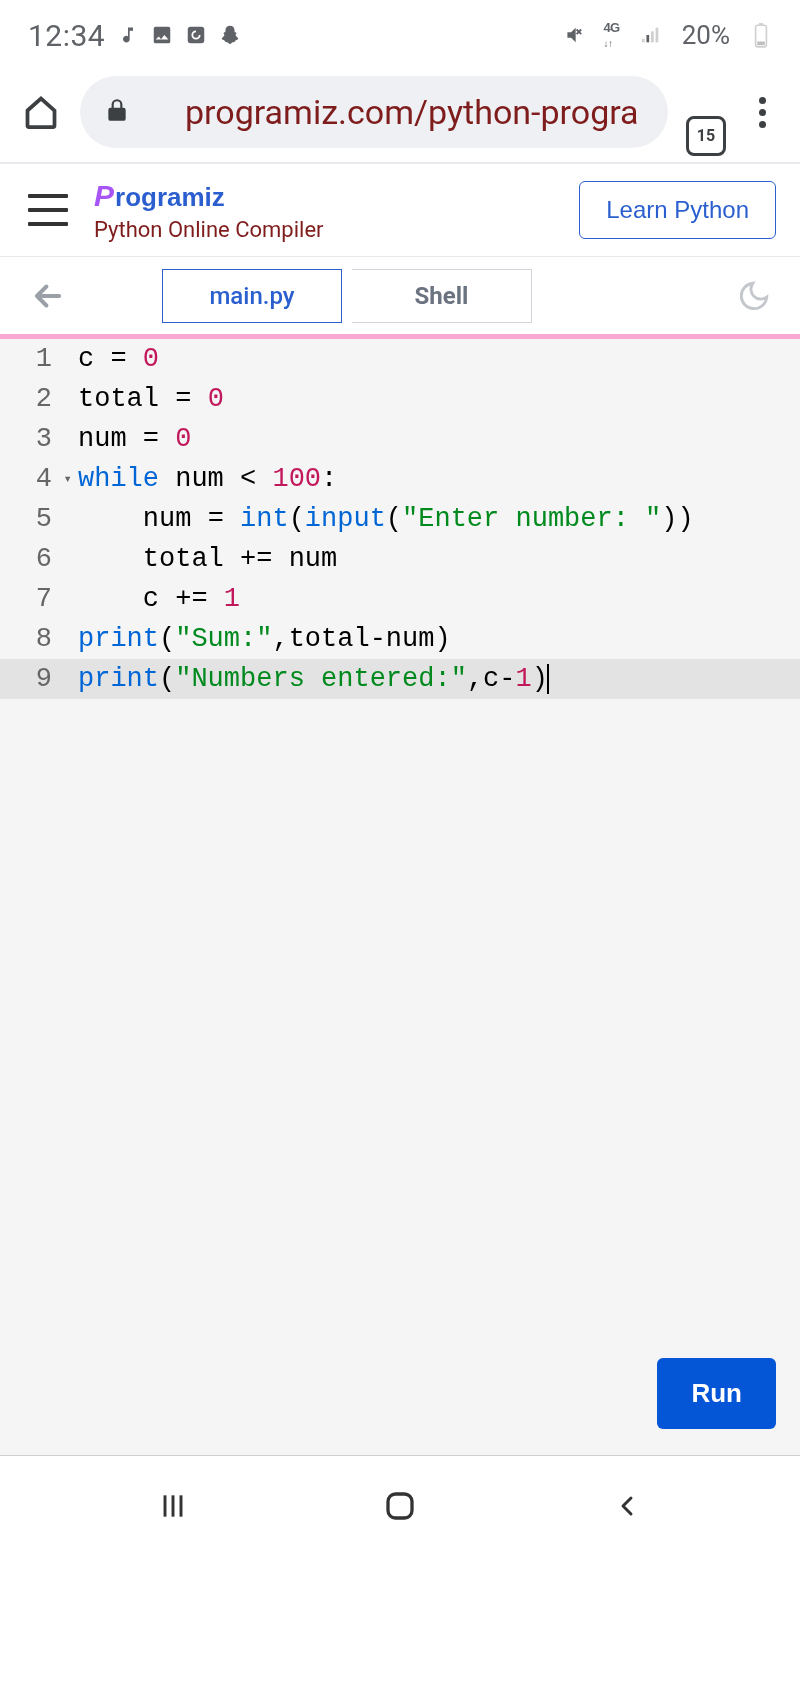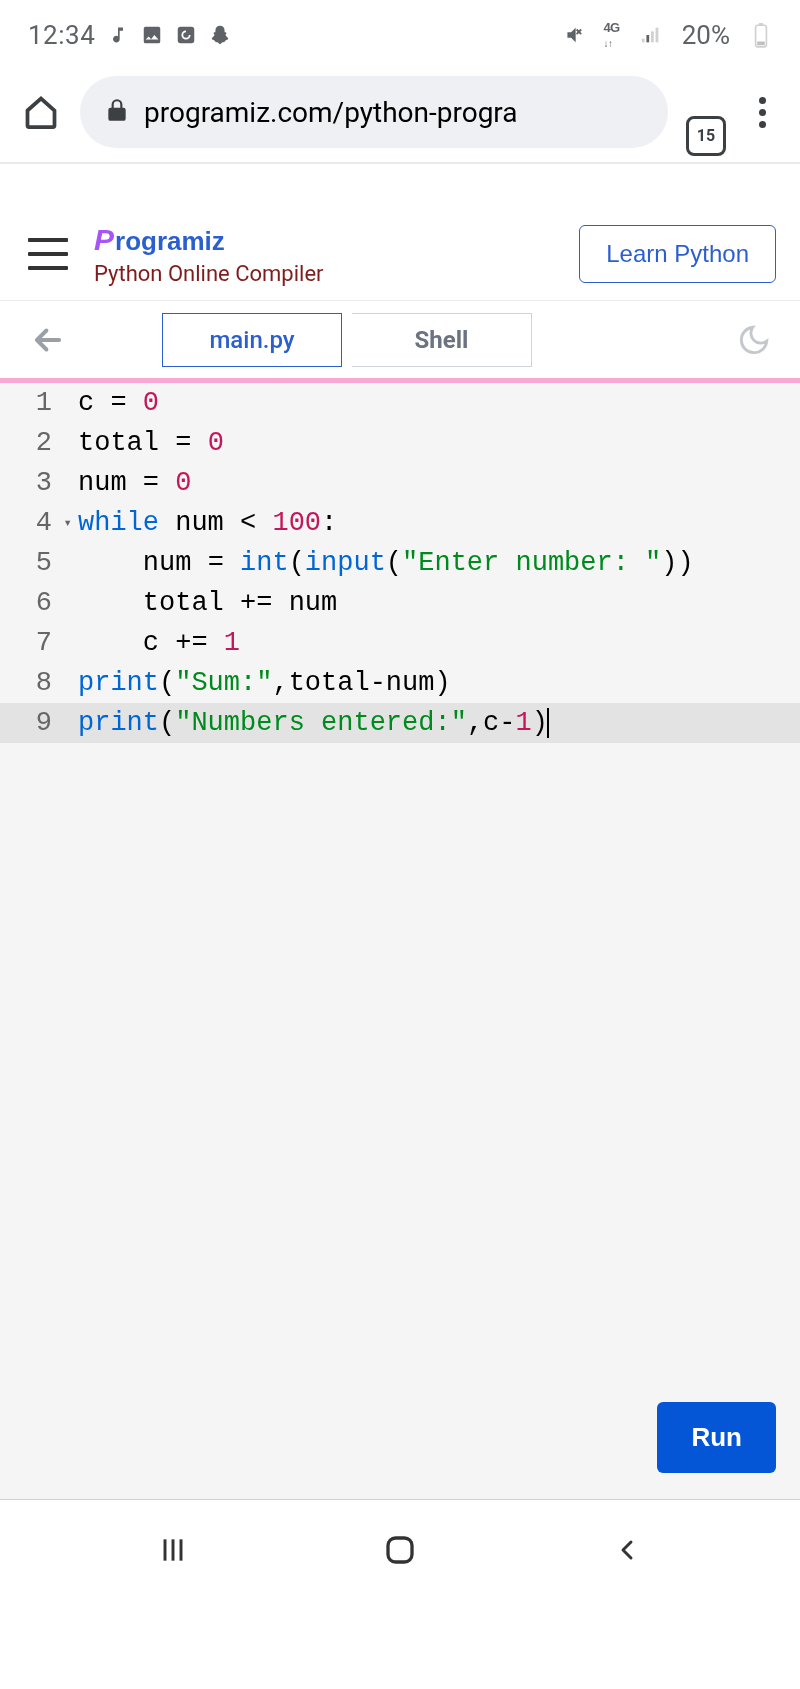--- a/index.html
+++ b/index.html
@@ -1,37 +1,37 @@
 <!DOCTYPE html>
 <html><head>
 <meta charset="utf-8">
 <style>
   * { margin: 0; padding: 0; box-sizing: border-box; }
   html, body { width: 800px; height: 1689px; font-family: Roboto, Arial, sans-serif; background: #fff; }
   
   
   .status-bar { display: flex; justify-content: space-between; align-items: center; padding: 16px 28px 8px 28px; height: 62px; color: #5f6368; }
   .status-left { display: flex; align-items: center; gap: 12px; }
-  .status-time { font-size: 26px; font-weight: 400; color: #5f6368; letter-spacing: 0.5px; }
+  .status-time { font-size: 30px; font-weight: 400; color: #5f6368; letter-spacing: 0.5px; }
   .status-icon { width: 22px; height: 22px; display: inline-flex; align-items: center; justify-content: center; }
   .status-right { display: flex; align-items: center; gap: 20px; font-size: 24px; color: #5f6368; }
   
   
   .browser-bar { display: flex; align-items: center; padding: 14px 20px; gap: 18px; height: 100px; }
   .home-btn { width: 42px; height: 42px; display: flex; align-items: center; justify-content: center; }
   .url-pill { flex: 1; background: #eef0f4; border-radius: 40px; height: 72px; display: flex; align-items: center; padding: 0 24px; gap: 14px; }
-  .url-text { font-size: 28px; color: #000000; white-space: nowrap; overflow: hidden; }
+  .url-text { font-size: 34px; color: #7f1d1d; white-space: nowrap; overflow: hidden; margin-left: 41px; }
   .tab-count { width: 40px; height: 40px; border: 3px solid #3c4043; border-radius: 8px; display: flex; align-items: center; justify-content: center; font-size: 16px; font-weight: 700; color: #3c4043; margin-top: 47px; }
   .browser-menu { width: 36px; height: 36px; display: flex; flex-direction: column; align-items: center; justify-content: center; gap: 5px; }
   .browser-menu span { width: 7px; height: 7px; background: #3c4043; border-radius: 50%; }
   
   .divider { height: 2px; background: #e8eaed; }
   
   
-  .site-header { display: flex; align-items: center; padding: 14px 24px 14px 28px; gap: 26px; height: 92px; margin-top: 44px; }
+  .site-header { display: flex; align-items: center; padding: 14px 24px 14px 28px; gap: 26px; height: 92px; }
   .hamburger { width: 40px; height: 32px; display: flex; flex-direction: column; justify-content: space-between; }
   .hamburger span { height: 4px; background: #333; width: 100%; border-radius: 1px; }
   .brand-col { flex: 1; display: flex; flex-direction: column; gap: 4px; }
   .brand-name { font-size: 26px; font-weight: 700; color: #2b5fcf; font-family: 'Segoe UI', Arial, sans-serif; }
   .brand-name .p-accent { color: #a855f7; font-size: 30px; font-style: italic; padding-right: 1px; }
   .brand-sub { font-size: 22px; color: #7f1d1d; }
   .learn-btn { border: 1.5px solid #2b5fcf; color: #2b5fcf; background: #fff; padding: 14px 26px; border-radius: 6px; font-size: 24px; font-weight: 500; }
   
   
   .tabs-row { display: flex; align-items: center; padding: 10px 24px; height: 82px; gap: 10px; border-bottom: 5px solid #f9a8d4; }

